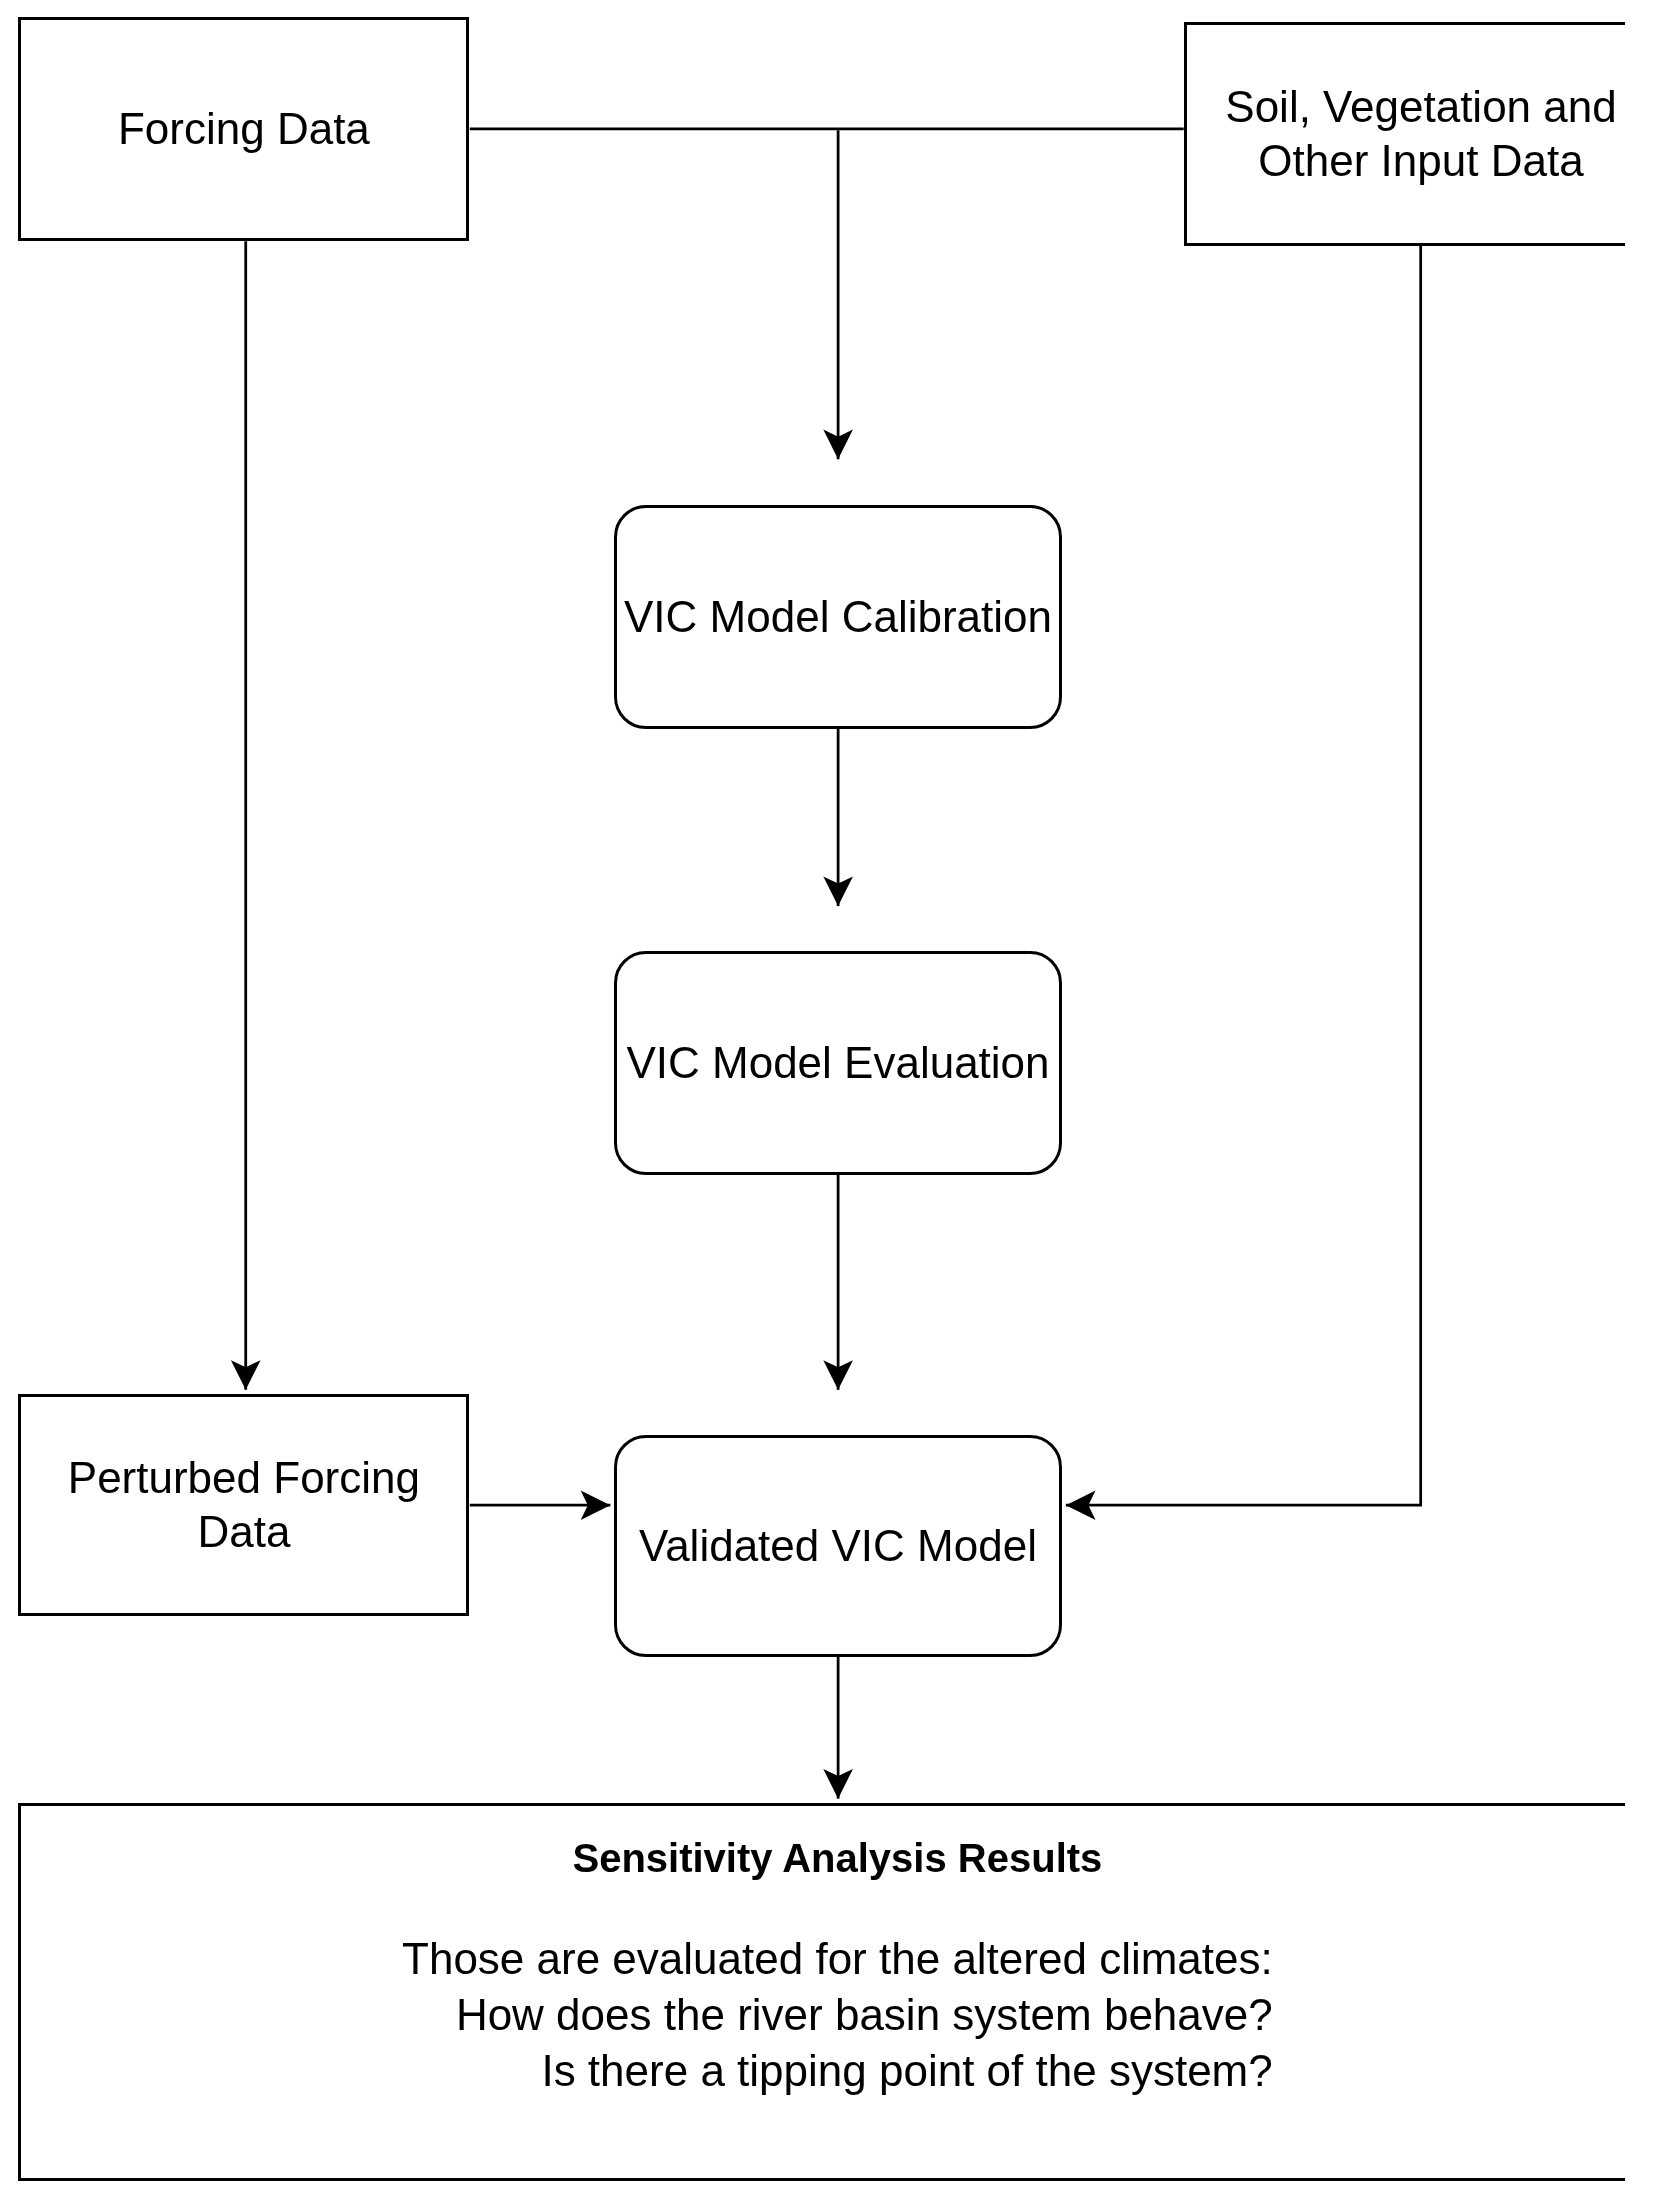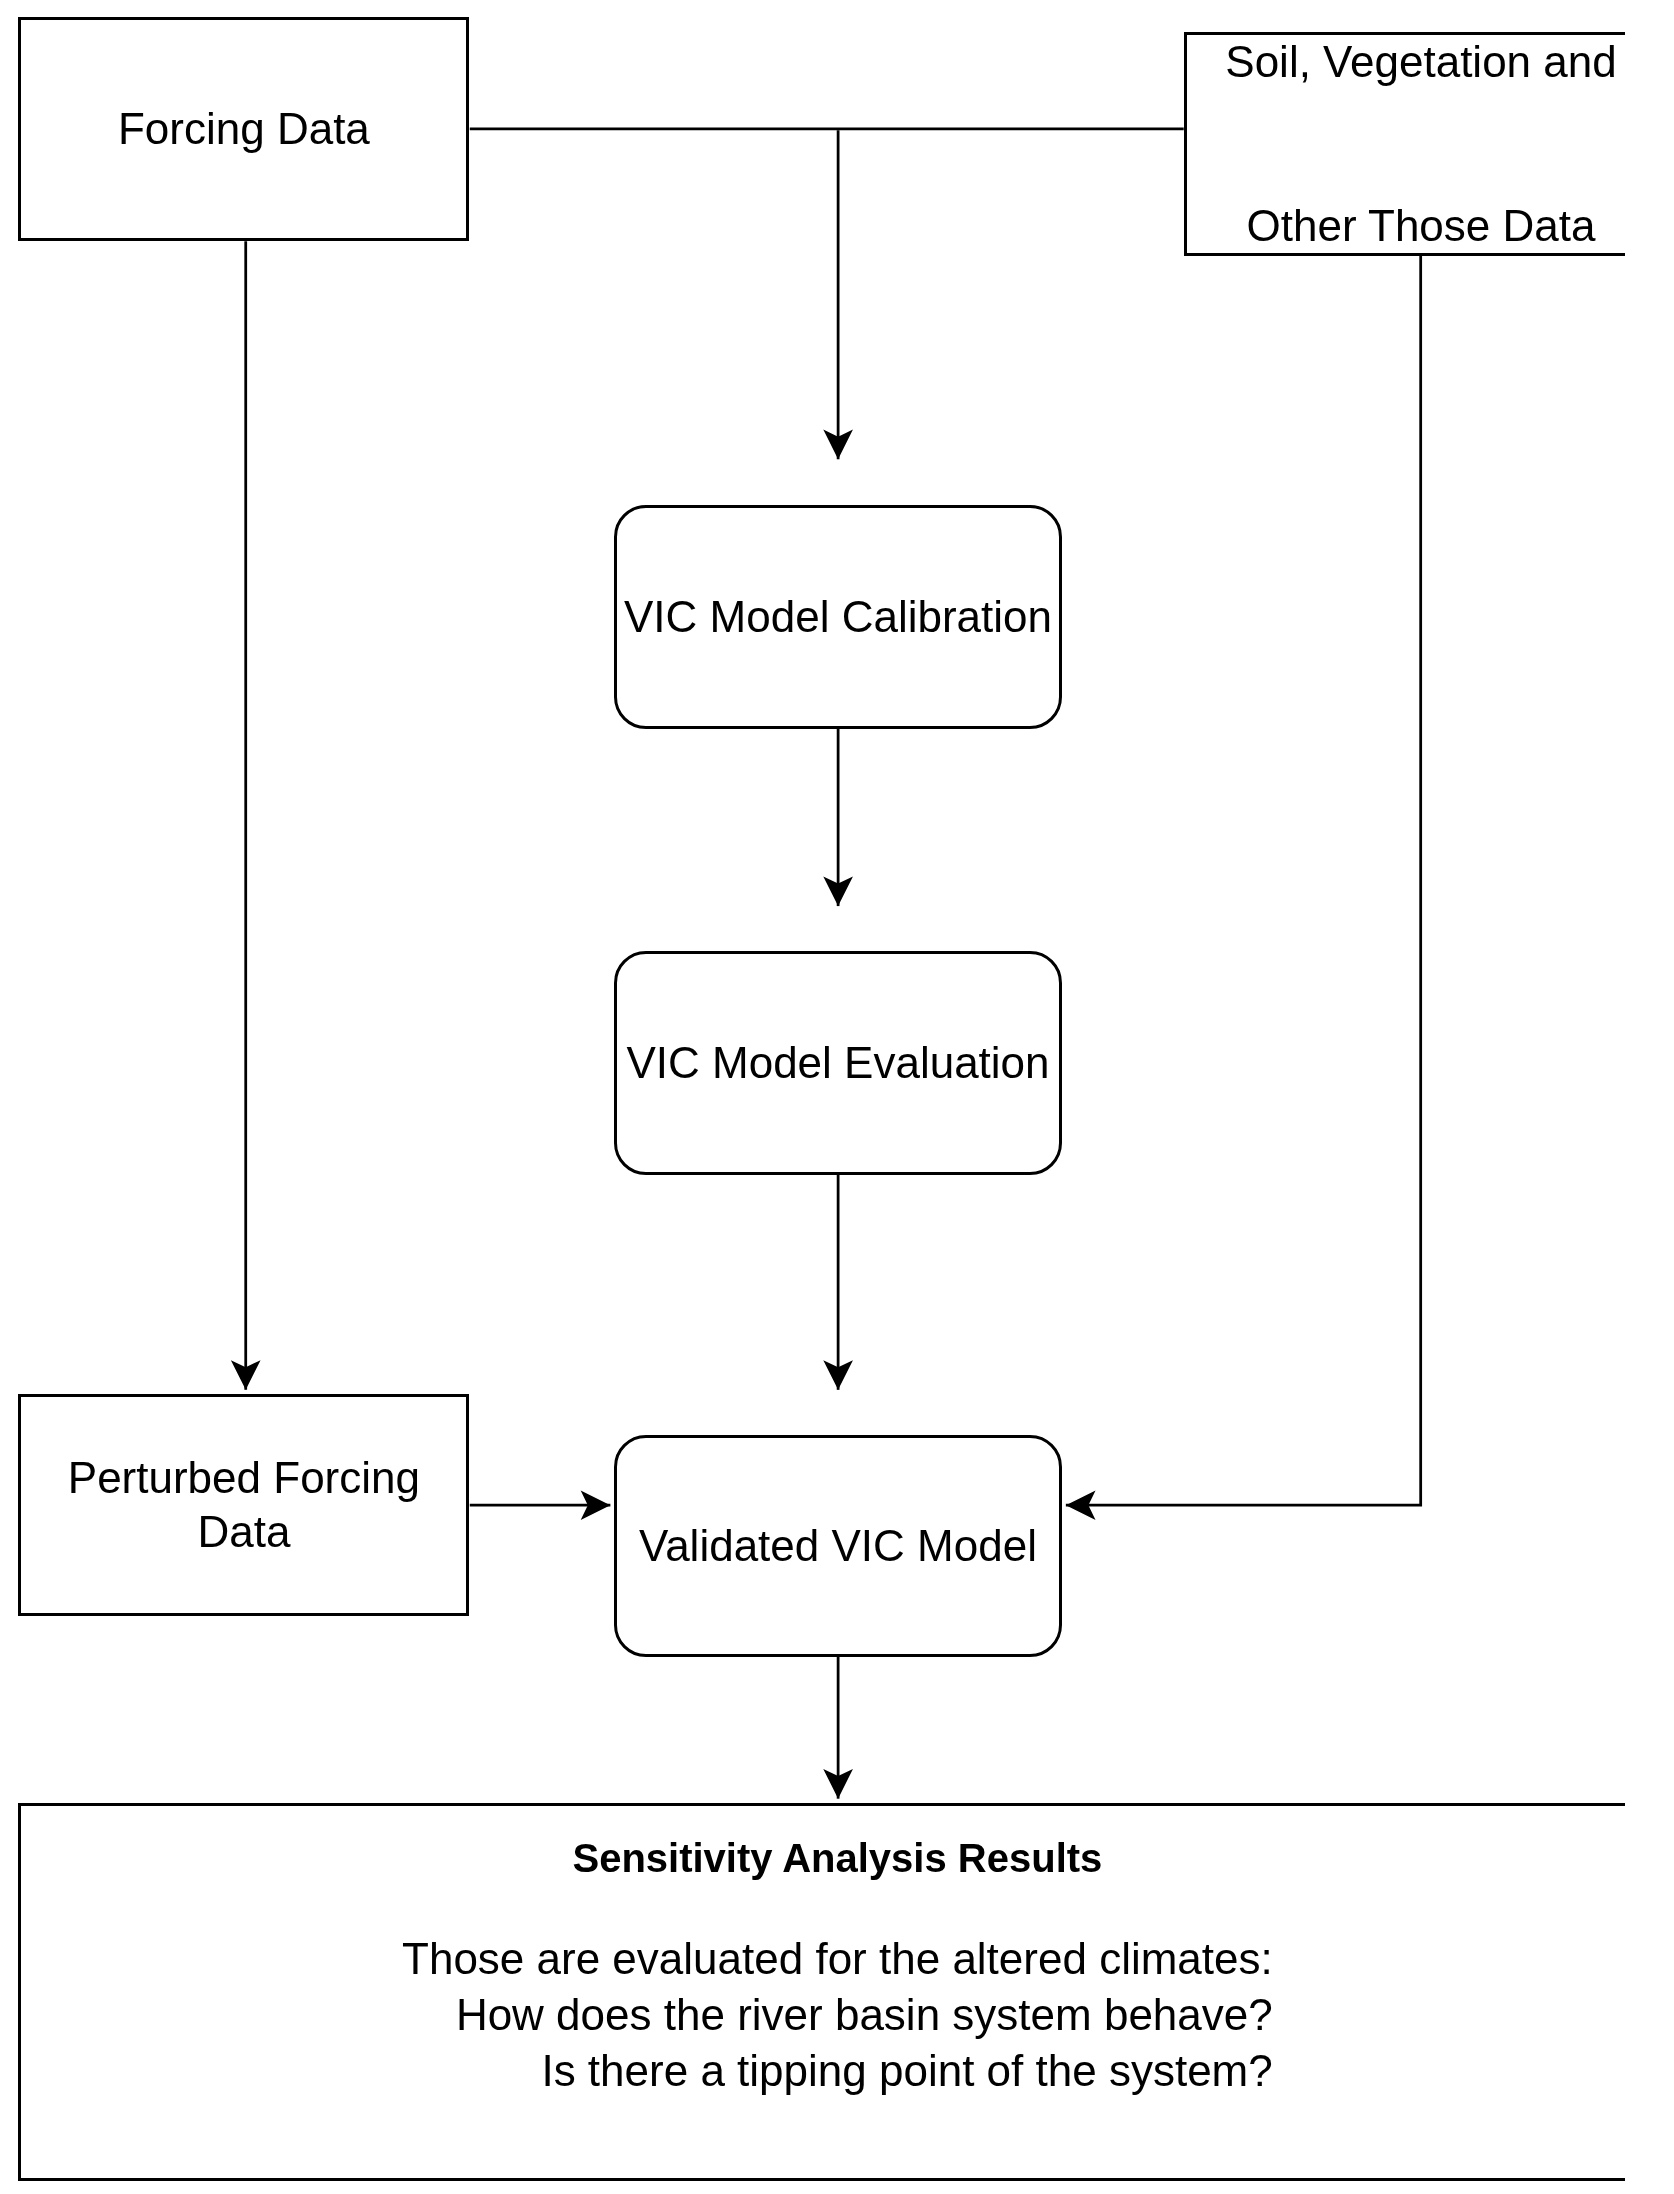--- a/index.html
+++ b/index.html
@@ -35,21 +35,21 @@
     text-align: center;
     font-size: 44px;
     line-height: 54px;
     color: #000000;
   }
   .node.rounded {
     border-radius: 32px;
     margin-top: 41px;
   }
   .node-forcing    { left: 18.4px;   top: 17px;   width: 451px;  height: 224px; }
-  .node-soil       { left: 1184px; top: 32px;   width: 474px;  height: 224px; justify-content: space-between; }
+  .node-soil       { left: 1184px; top: 22px;   width: 474px;  height: 224px; }
   .node-calib      { left: 614px; top: 464px;  width: 448px;  height: 224px; }
   .node-eval       { left: 614px; top: 910px; width: 448px;  height: 224px; }
   .node-perturbed  { left: 18.4px;   top: 1394px; width: 451px;  height: 222px; }
   .node-validated  { left: 614px; top: 1394px; width: 448px;  height: 222px; }
   .node-sensitivity{
     left: 18.4px; top: 1803px; width: 1638px; height: 378px;
     justify-content: flex-start;
   }
   .sens-title {
     margin-top: 23px;
@@ -85,21 +85,21 @@
     <path d="M 2314 393 L 2314 2452 L 1736 2452" stroke="#000000" stroke-width="4.5" fill="none" marker-end="url(#arrow)"></path>
     <path d="M 1365 2633 L 1365 2930" stroke="#000000" stroke-width="4.5" fill="none" marker-end="url(#arrow)"></path>
   </svg>
 
   <div class="node node-forcing">
     <span>Forcing Data</span>
   </div>
 
   <div class="node node-soil">
     <span>Soil, Vegetation and</span>
-    <span>Other Those Data</span>
+    <span>Other Input Data</span>
   </div>
 
   <div class="node rounded node-calib">
     <span>VIC Model Calibration</span>
   </div>
 
   <div class="node rounded node-eval">
     <span>VIC Model Evaluation</span>
   </div>
 

